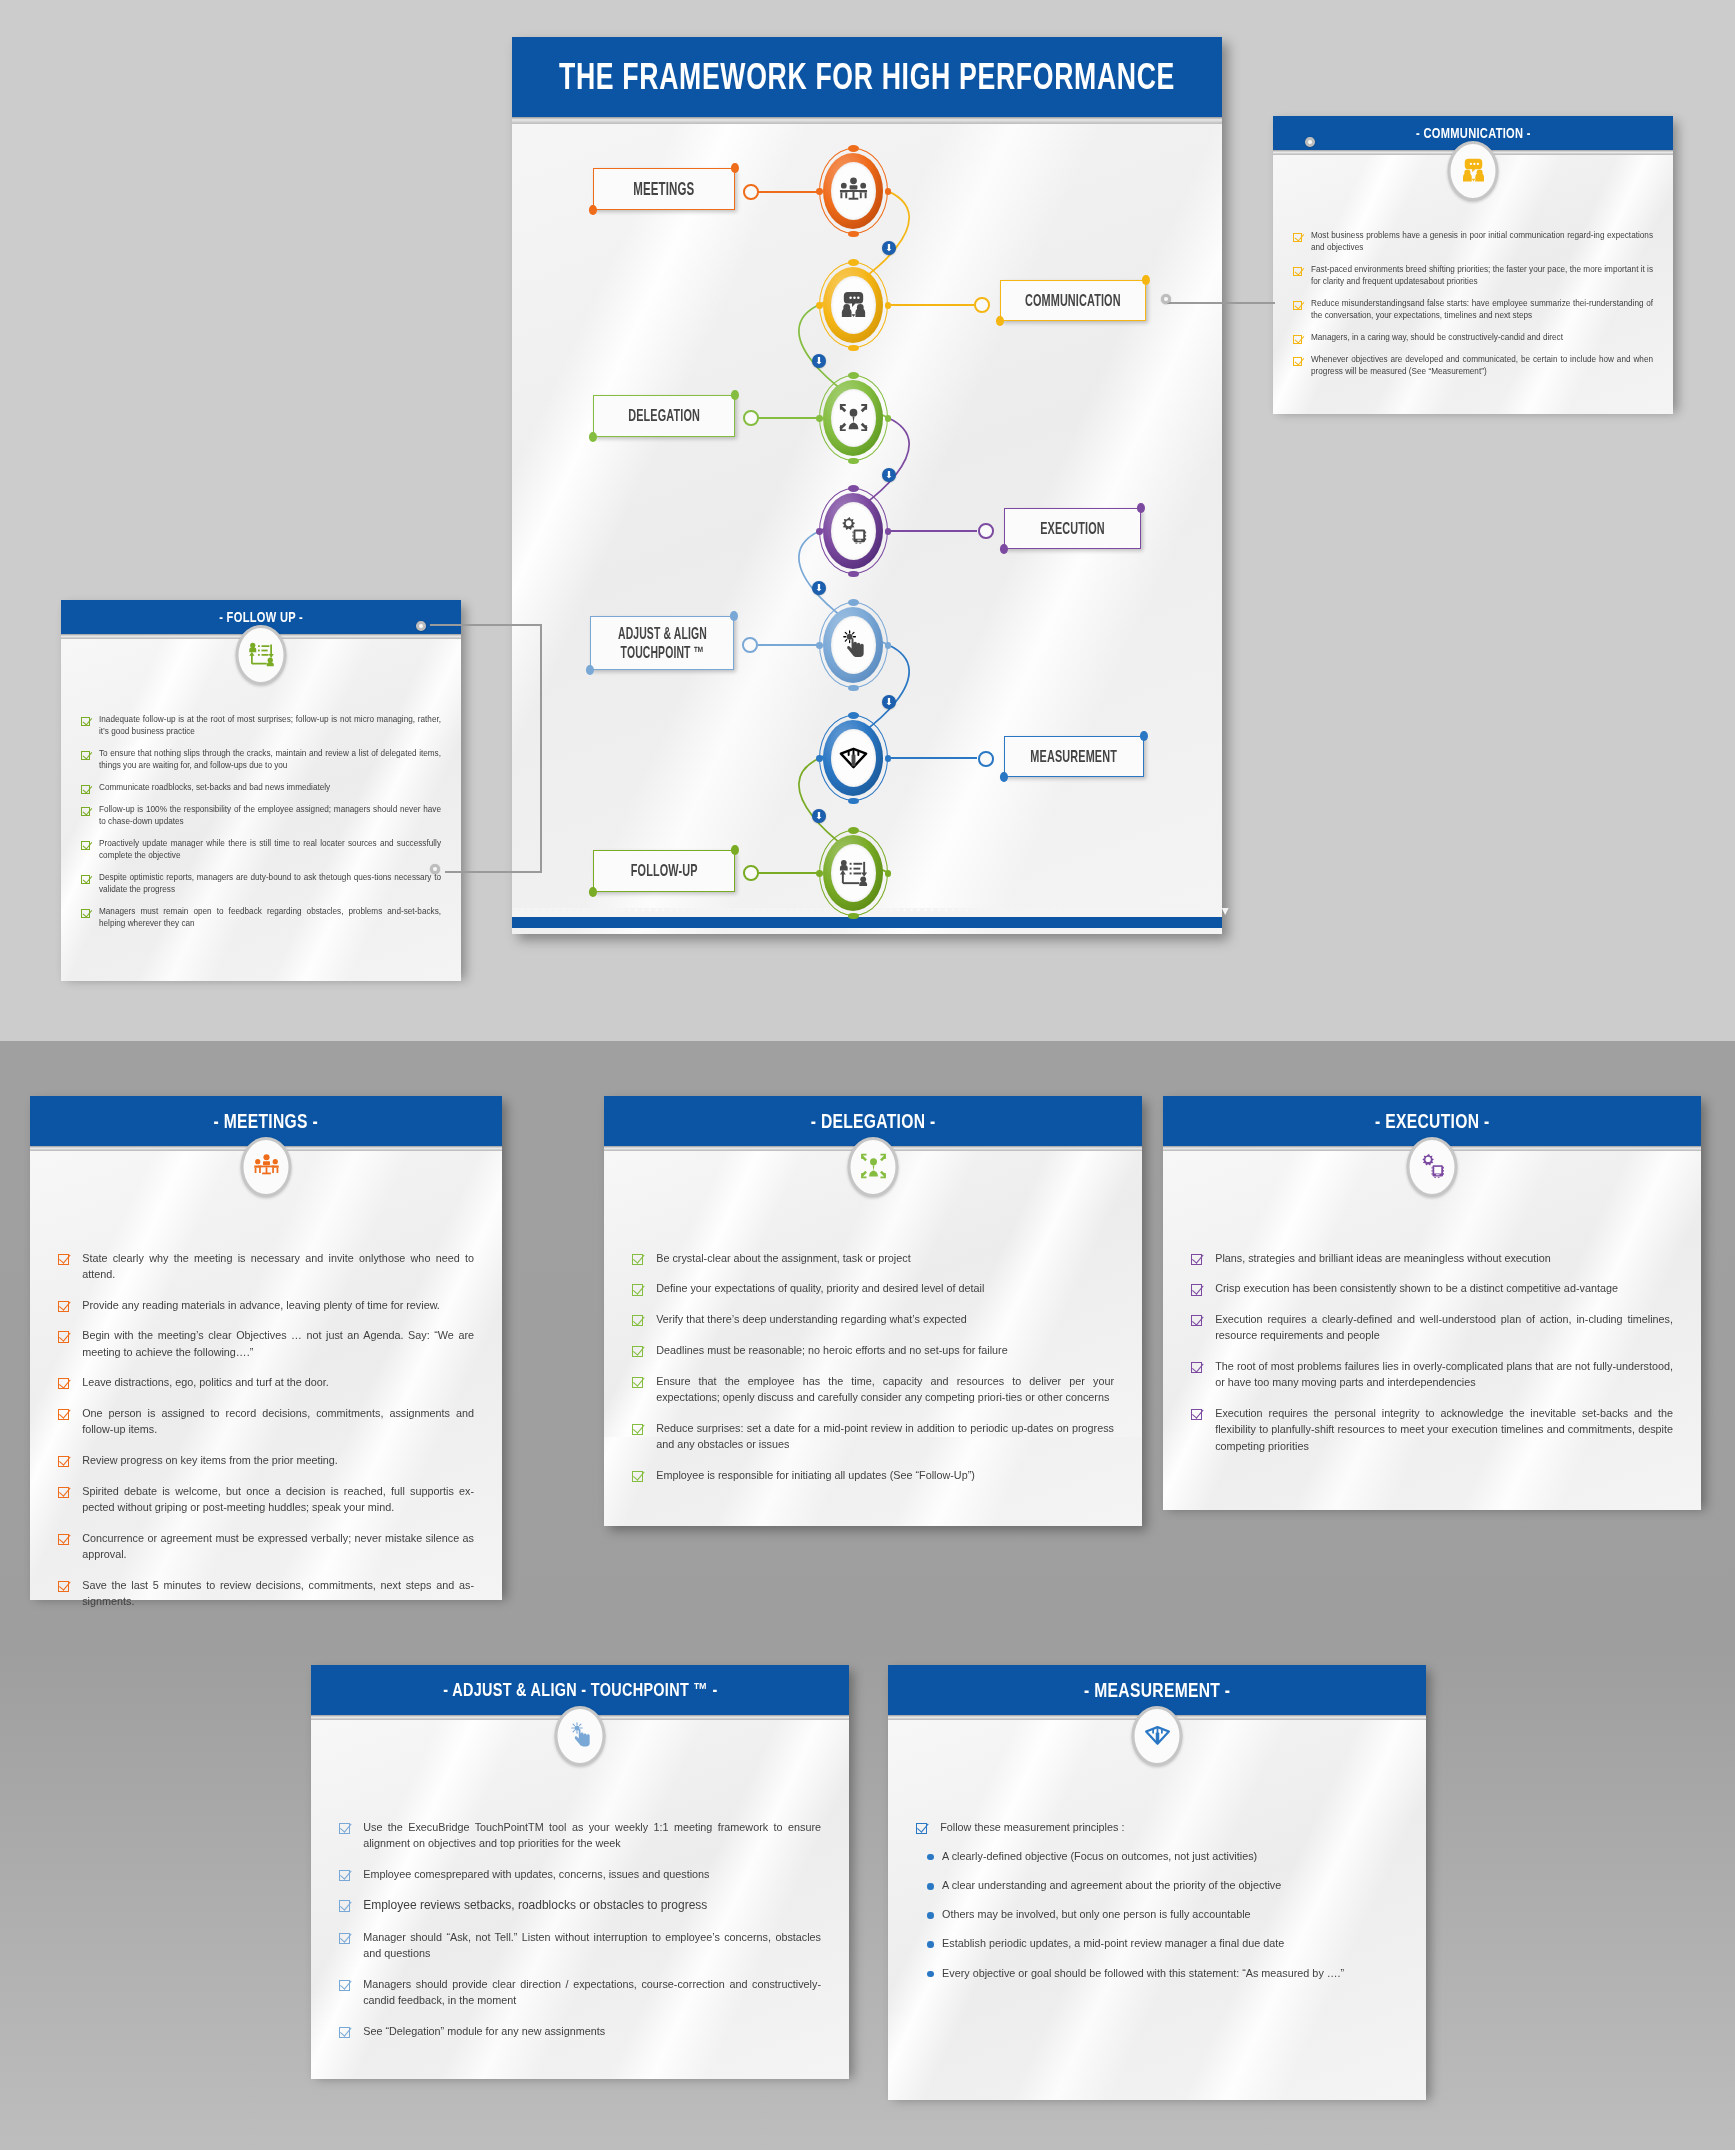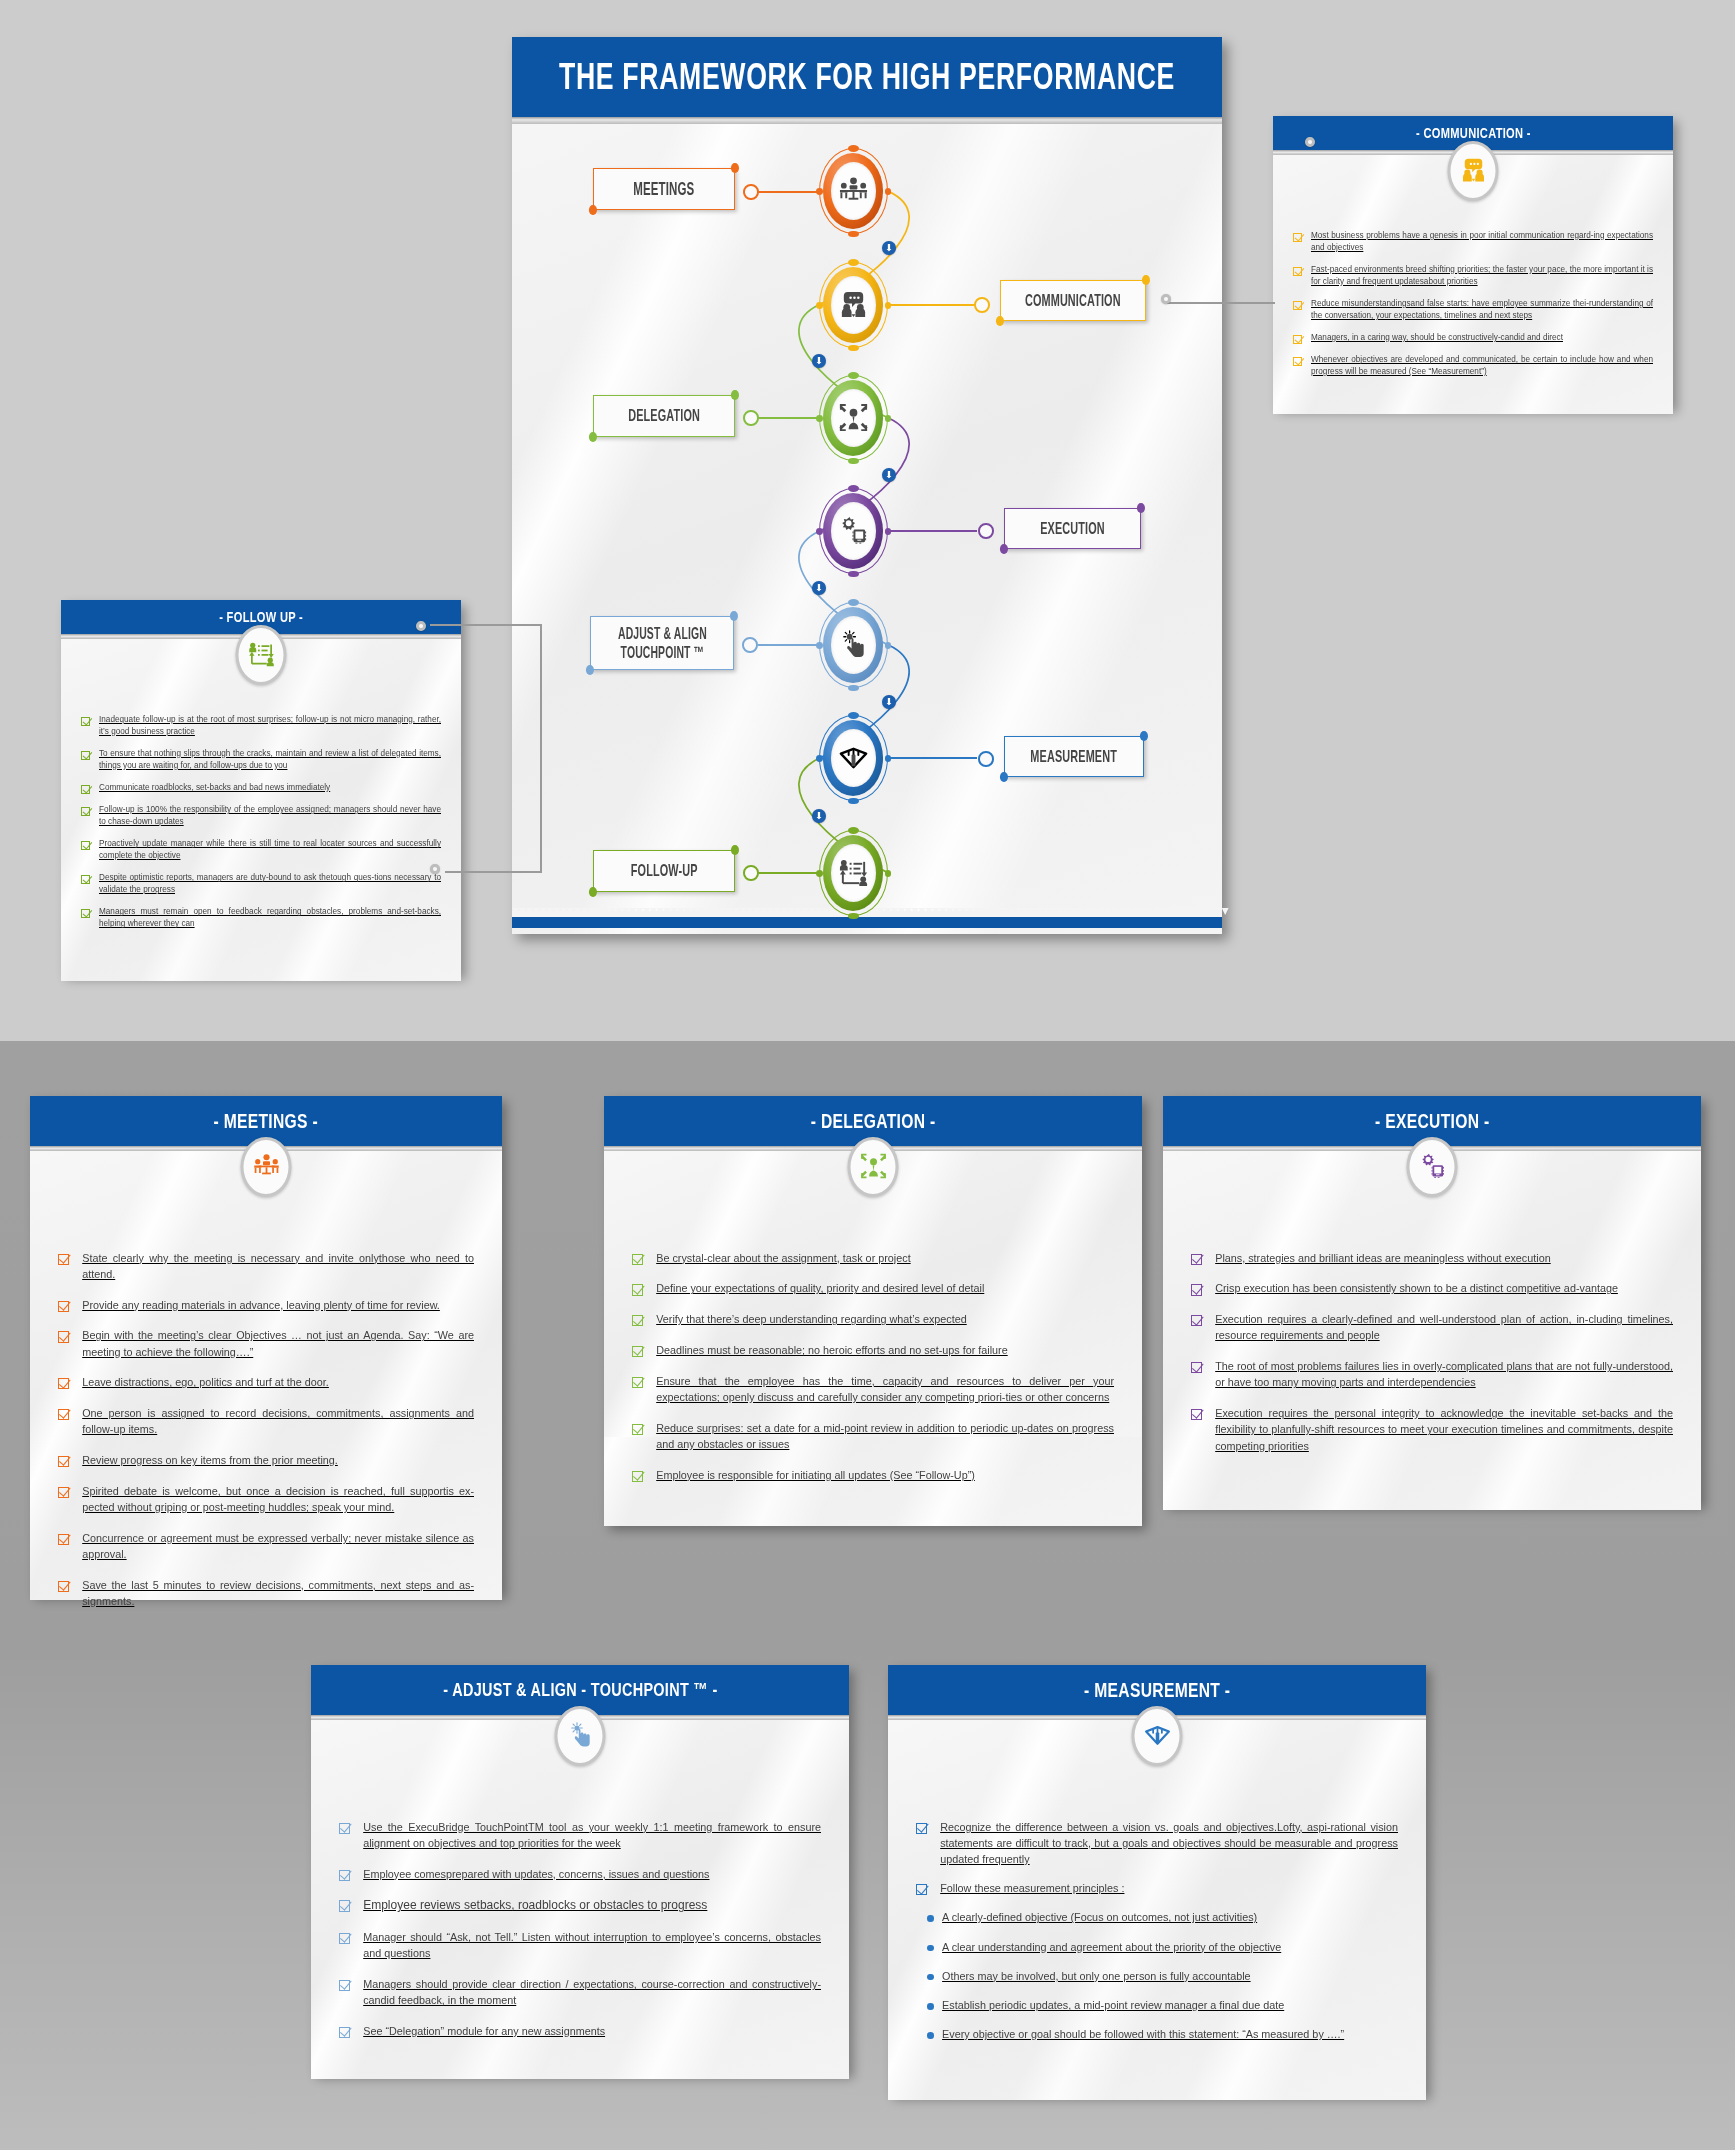--- a/index.html
+++ b/index.html
@@ -84,21 +84,21 @@
     display:flex;align-items:center;justify-content:center;color:#fff;font-size:9.5px;line-height:1;
     box-shadow:0 0.4px 1.3px rgba(0,0,0,.3);}
 
   
   .panel{position:absolute;box-shadow:5.2px 5.2px 10.3px rgba(0,0,0,.33);}
   .panel .head{position:relative;height:var(--hh,51px);background:#0b55a4;
     display:flex;align-items:center;justify-content:center;}
   .panel .head h2{margin:0;color:#fff;font-weight:bold;white-space:nowrap;
     transform:scaleX(.76);transform-origin:center;letter-spacing:0.4px;}
   .panel .chrome{height:4.7px;background:linear-gradient(180deg,#9d9d9d,#ededed 45%,#cccccc 75%,#b9b9b9);}
-  .panel .body{position:relative;text-decoration:underline;}
+  .panel .body{position:relative;}
   .panel .badge{position:absolute;left:50%;transform:translateX(-50%);
     width:51px;height:60px;border-radius:50%;background:#fbfbfb;
     border:3px solid #c6c6c6;box-sizing:border-box;
     display:flex;align-items:center;justify-content:center;
     box-shadow:0 1.3px 3px rgba(0,0,0,.2);}
   .panel .badge svg{width:28px;height:28px;}
   ul.bul{list-style:none;margin:0;padding:0;}
   ul.bul li{position:relative;display:flex;align-items:flex-start;}
   .chk{flex:0 0 auto;position:relative;display:inline-block;box-sizing:border-box;}
   .chk i{position:absolute;display:block;border-right:1.3px solid var(--c);border-bottom:1.3px solid var(--c);
@@ -985,29 +985,20 @@
          <div class="badge" style="top:-13.8px;color:#2a77c4">
            <span style="color:#2a77c4">
              <svg style="fill:#2a77c4" viewBox="0 0 64 64">
               <path d="M6 24l26-10 26 10-26 28z" fill="none" stroke="currentColor" stroke-width="5" stroke-linejoin="round"></path>
               <path d="M22 20v7M32 18v9M42 20v7" stroke="currentColor" stroke-width="4" stroke-linecap="round"></path>
               <rect x="28" y="26" width="8" height="24" rx="2"></rect>
             </svg>
            </span>
          </div>
          <ul class="bul" style="padding:99px 28px 0 28px">
-           <li style="margin-bottom:13px">
-                <span class="chk" style="--c:#2a77c4;width:11.2px;height:11.2px;
-                             border:1.1px solid #2a77c4;margin-right:13px;
-                             margin-top:3.9px">
-                  <i style="width:4.7px;height:9.5px;
-                            left:3.4px;top:-2.6px"></i>
-                </span>
-                <span class="btxt" style="font-size:10.8px;line-height:1.5;flex:1">Recognize the difference between a vision vs. goals and objectives.Lofty, aspi-rational vision statements are difficult to track, but a goals and objectives should be measurable and progress updated frequently</span>
-              </li>
           <li style="margin-bottom:13px">
                 <span class="chk" style="--c:#2a77c4;width:11.2px;height:11.2px;
                              border:1.1px solid #2a77c4;margin-right:13px;
                              margin-top:3.9px">
                   <i style="width:4.7px;height:9.5px;
                             left:3.4px;top:-2.6px"></i>
                 </span>
                 <span class="btxt" style="font-size:10.8px;line-height:1.5;flex:1">Follow these measurement principles :</span>
               </li>
          </ul>

